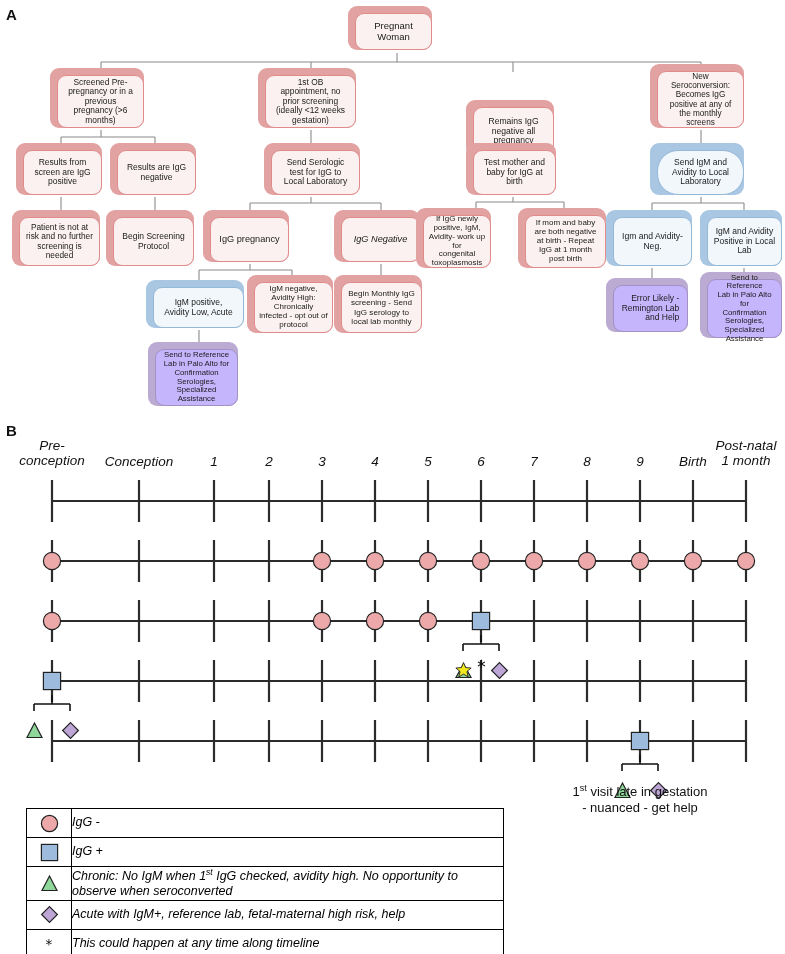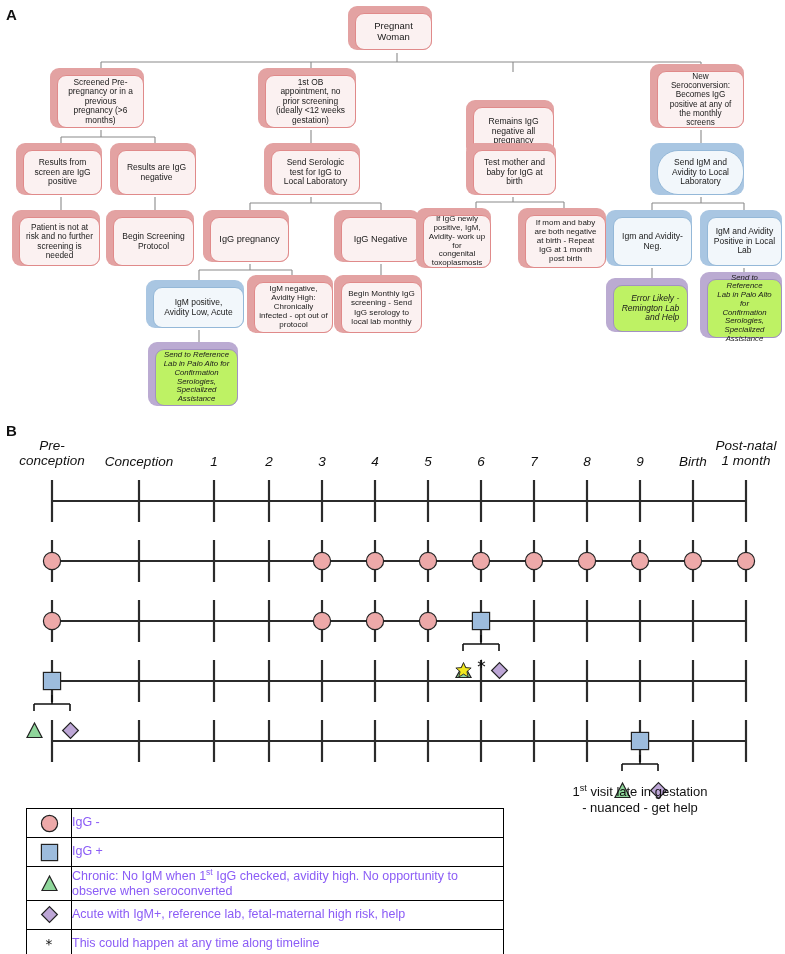--- a/index.html
+++ b/index.html
@@ -25,37 +25,37 @@
   .node .face span{display:block;}
 
   
   .t-pink .shadow{background:#e3a2a2;}
   .t-pink .face{background:#fbf1f1;border-color:#e08a8a;}
   
   .t-blue .shadow{background:#a9c6e2;}
   .t-blue .face{background:#f2f7fb;border-color:#94b8d8;}
   
   .t-purple .shadow{background:#bbabd2;}
-  .t-purple .face{background:#bef264;border-color:#a291c2;font-style:italic;}
+  .t-purple .face{background:#c4b5fd;border-color:#a291c2;}
 
   
   #time{position:absolute;left:0;top:415px;width:785px;height:390px;}
   #time svg.tl{position:absolute;left:0;top:0;width:785px;height:390px;}
   .tl-label{position:absolute;font-style:italic;font-size:13.5px;
             text-align:center;color:#111;line-height:1.12;white-space:nowrap;}
   .tl-caption{position:absolute;font-size:13px;text-align:center;
               color:#111;line-height:1.2;}
   .tl-caption sup{font-size:9px;}
 
   
   #legend{position:absolute;left:26px;top:808px;width:478px;}
   table.lg{border-collapse:collapse;width:100%;}
   table.lg td{border:1px solid #000;padding:0;vertical-align:middle;}
   td.lg-sym{width:44px;height:28px;text-align:center;}
-  td.lg-txt{font-size:12.5px;padding:3px 7px;line-height:1.22;color:#8b5cf6;}
+  td.lg-txt{font-size:12.5px;padding:3px 7px;line-height:1.22;color:#000000;font-style:italic;}
   td.lg-txt sup{font-size:8.5px;}
   .sym-wrap{display:flex;align-items:center;justify-content:center;height:100%;}
 </style>
 </head>
 <body>
 
 <div class="panel-letter" style="left:6px;top:6px;">A</div>
 
 <div id="flow">
   <svg class="connectors" viewBox="0 0 785 415">
@@ -183,21 +183,21 @@
       <div class="face" style="font-size: 8.5px;">
         <span>Begin Screening<br>Protocol</span>
       </div>
     </div>
     <div class="node t-pink" style="left: 203px; top: 210px; width: 86px; height: 52px;">
       <div class="shadow"></div>
       <div class="face" style="font-size: 9.2px;">
         <span>IgG pregnancy</span>
       </div>
     </div>
-    <div class="node t-pink" style="left: 334px; top: 210px; width: 86px; height: 52px;">
+    <div class="node t-pink" style="left: 334px; top: 210px; width: 86px; height: 52px; font-style: italic;">
       <div class="shadow"></div>
       <div class="face" style="font-size: 9.2px;">
         <span>IgG Negative</span>
       </div>
     </div>
     <div class="node t-pink" style="left: 416px; top: 208px; width: 75px; height: 60px;">
       <div class="shadow"></div>
       <div class="face" style="font-size: 8px;">
         <span>If IgG newly<br>positive, IgM,<br>Avidity- work up for<br>congenital<br>toxoplasmosis</span>
       </div>

